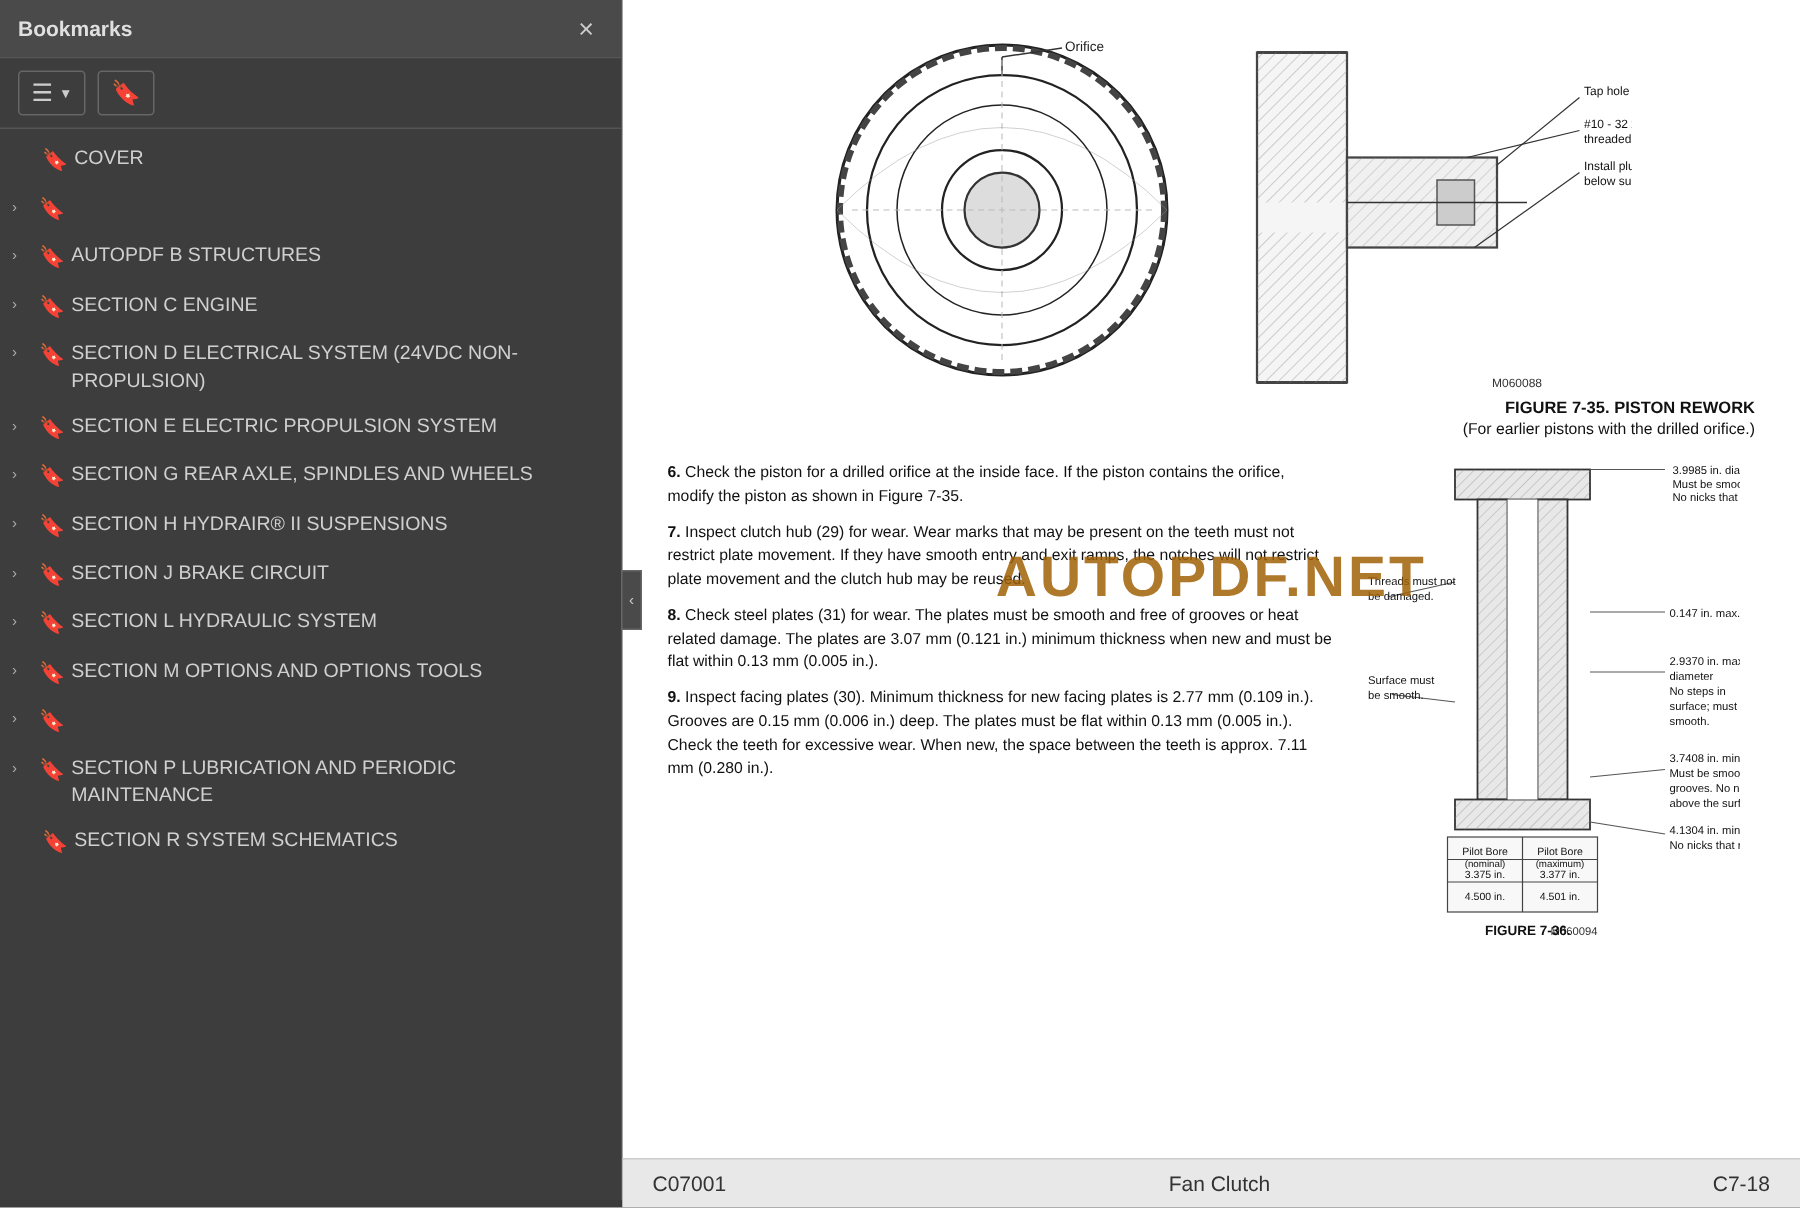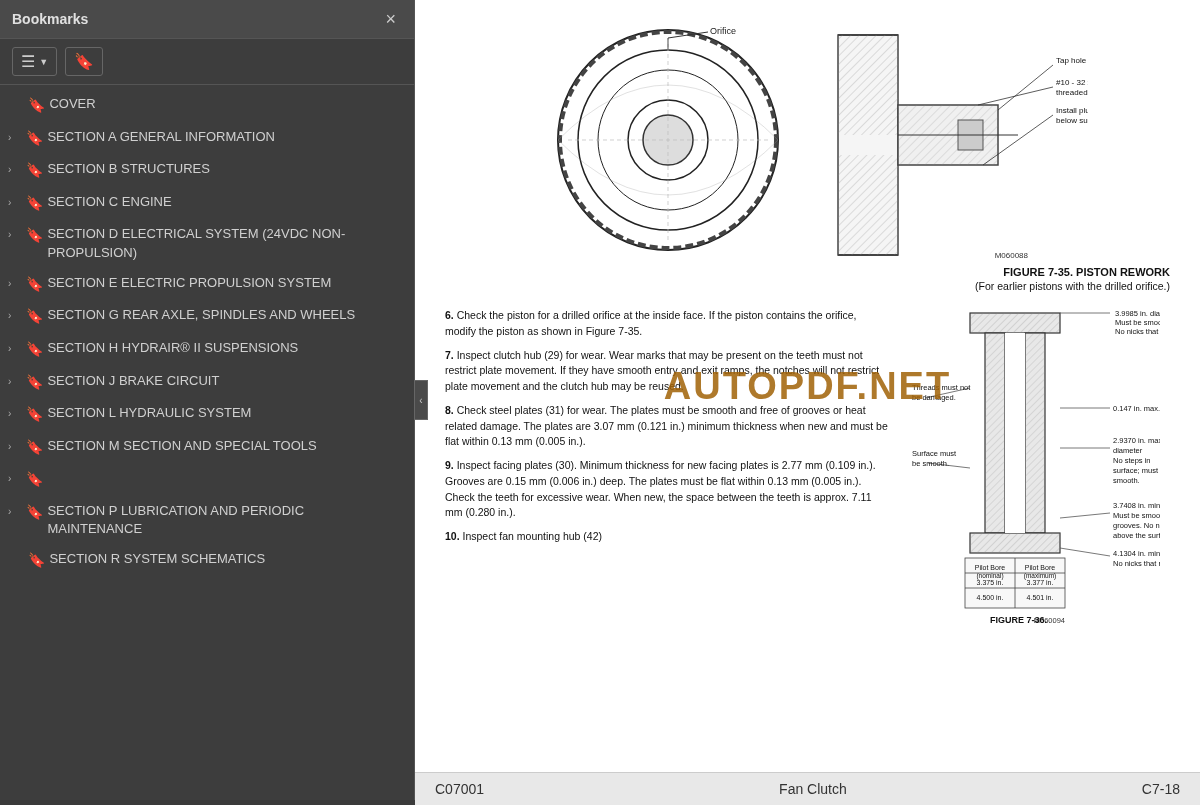--- a/index.html
+++ b/index.html
@@ -220,27 +220,26 @@
   <div class="bookmark-list">
 
     <div class="bookmark-item no-expand">
       <span class="bookmark-icon">🔖</span>
       <span class="bookmark-text">COVER</span>
     </div>
 
     <div class="bookmark-item">
       <span class="expand-arrow">›</span>
       <span class="bookmark-icon">🔖</span>
-      <span class="bookmark-text">SECTION A GENERAL INFORMATION</span>
-    </div>
-
-    <div class="bookmark-item">
-      <span class="expand-arrow">›</span>
-      <span class="bookmark-icon">🔖</span>
-      <span class="bookmark-text">SECTION B STRUCTURES</span>
+    </div>
+
+    <div class="bookmark-item">
+      <span class="expand-arrow">›</span>
+      <span class="bookmark-icon">🔖</span>
+      <span class="bookmark-text">AUTOPDF B STRUCTURES</span>
     </div>
 
     <div class="bookmark-item">
       <span class="expand-arrow">›</span>
       <span class="bookmark-icon">🔖</span>
       <span class="bookmark-text">SECTION C ENGINE</span>
     </div>
 
     <div class="bookmark-item">
       <span class="expand-arrow">›</span>
@@ -274,21 +273,21 @@
 
     <div class="bookmark-item">
       <span class="expand-arrow">›</span>
       <span class="bookmark-icon">🔖</span>
       <span class="bookmark-text">SECTION L HYDRAULIC SYSTEM</span>
     </div>
 
     <div class="bookmark-item">
       <span class="expand-arrow">›</span>
       <span class="bookmark-icon">🔖</span>
-      <span class="bookmark-text">SECTION M SECTION AND SPECIAL TOOLS</span>
+      <span class="bookmark-text">SECTION M OPTIONS AND OPTIONS TOOLS</span>
     </div>
 
     <div class="bookmark-item">
       <span class="expand-arrow">›</span>
       <span class="bookmark-icon">🔖</span>
     </div>
 
     <div class="bookmark-item">
       <span class="expand-arrow">›</span>
       <span class="bookmark-icon">🔖</span>
@@ -386,23 +385,20 @@
           </div>
           <div class="list-item-text">
             <strong>7.</strong> Inspect clutch hub (29) for wear. Wear marks that may be present on the teeth must not restrict plate movement. If they have smooth entry and exit ramps, the notches will not restrict plate movement and the clutch hub may be reused.
           </div>
           <div class="list-item-text">
             <strong>8.</strong> Check steel plates (31) for wear. The plates must be smooth and free of grooves or heat related damage. The plates are 3.07 mm (0.121 in.) minimum thickness when new and must be flat within 0.13 mm (0.005 in.).
           </div>
           <div class="list-item-text">
             <strong>9.</strong> Inspect facing plates (30). Minimum thickness for new facing plates is 2.77 mm (0.109 in.). Grooves are 0.15 mm (0.006 in.) deep. The plates must be flat within 0.13 mm (0.005 in.). Check the teeth for excessive wear. When new, the space between the teeth is approx. 7.11 mm (0.280 in.).
           </div>
-          <div class="list-item-text">
-            <strong>10.</strong> Inspect fan mounting hub (42)
-          </div>
         </div>
 
         <div class="text-right">
           <svg width="250" height="320">
             <defs>
               <pattern id="hatch2" patternUnits="userSpaceOnUse" width="5" height="5" patternTransform="rotate(45)">
                 <line x1="0" y1="0" x2="0" y2="5" stroke="#888" stroke-width="0.8"></line>
               </pattern>
             </defs>
 

